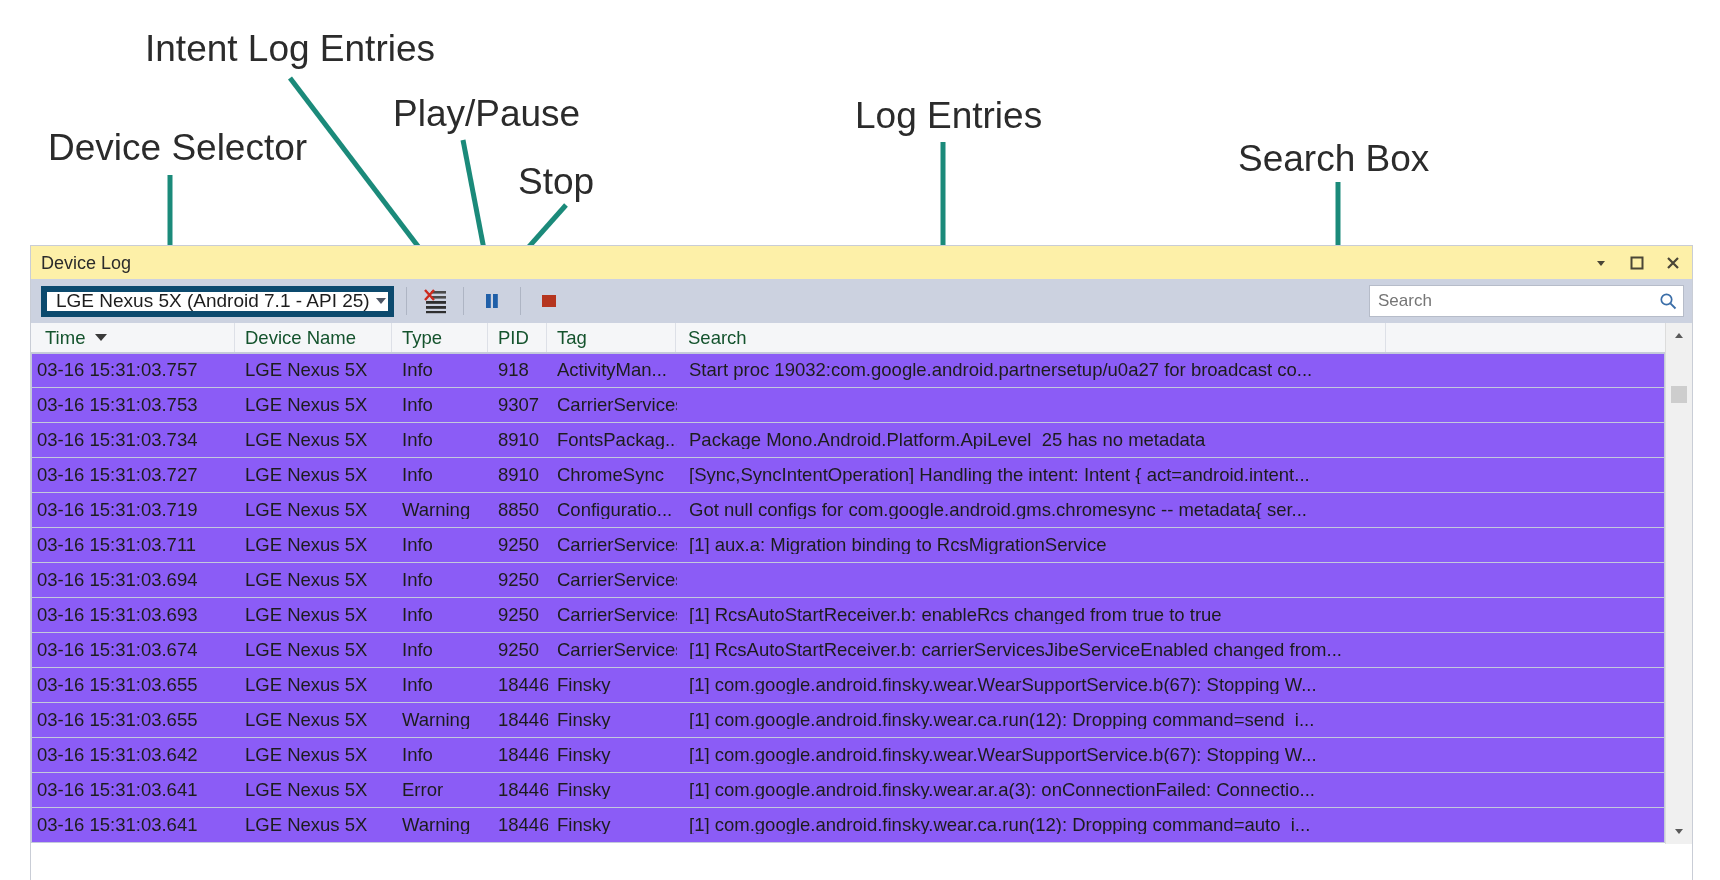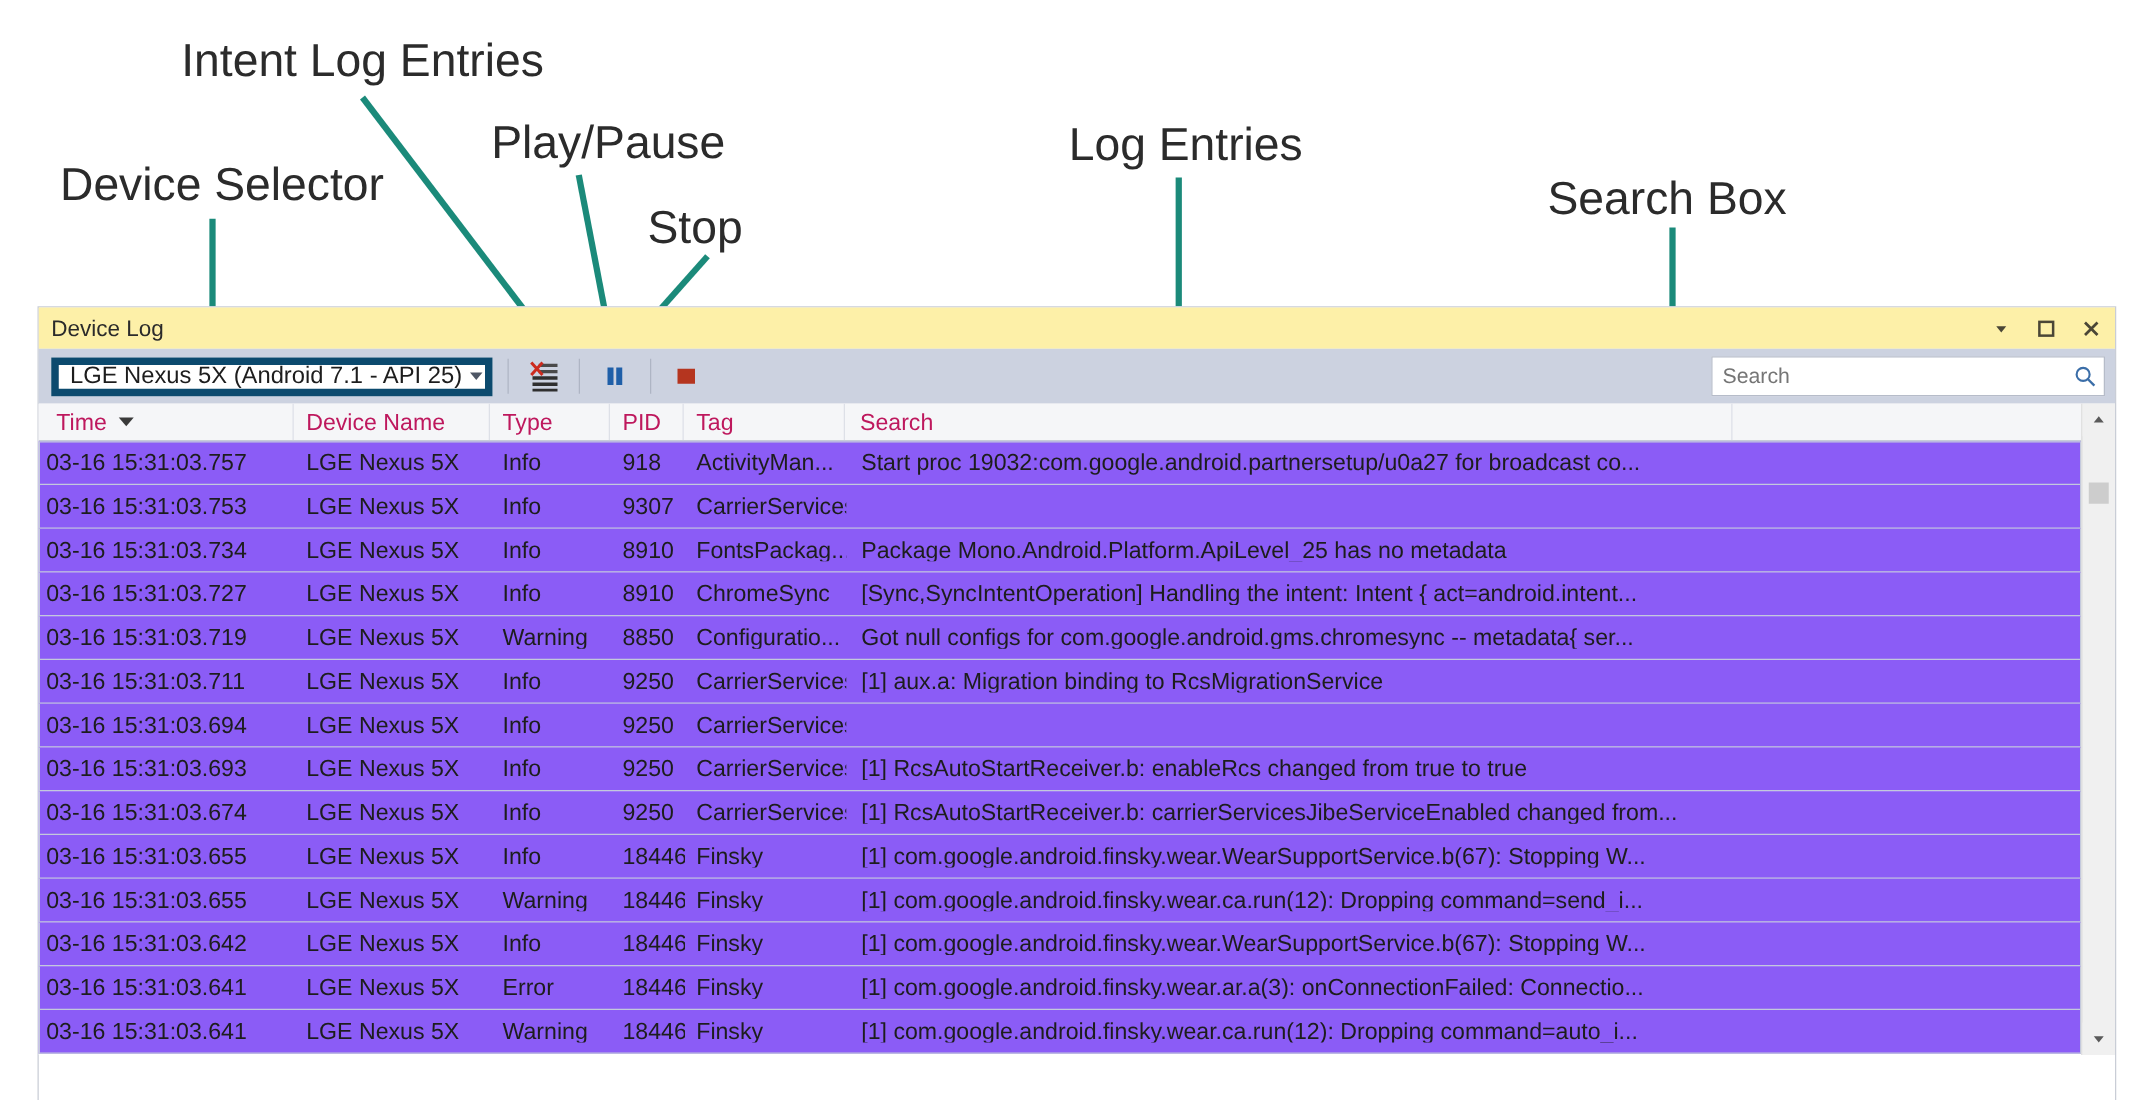--- a/index.html
+++ b/index.html
@@ -162,21 +162,21 @@
     display: flex;
     flex-direction: column;
   }
   .grid-header {
     display: flex;
     height: 30px;
     background: #f5f6f8;
     border-bottom: 1px solid #c7ccd8;
     box-sizing: border-box;
     font-size: 18.5px;
-    color: #be185d;
+    color: #14532d;
   }
   .hcell {
     display: flex;
     align-items: center;
     padding-left: 10px;
     box-sizing: border-box;
     border-right: 1px solid #dde0e7;
     white-space: nowrap;
   }
   .hcell .sortarrow {

